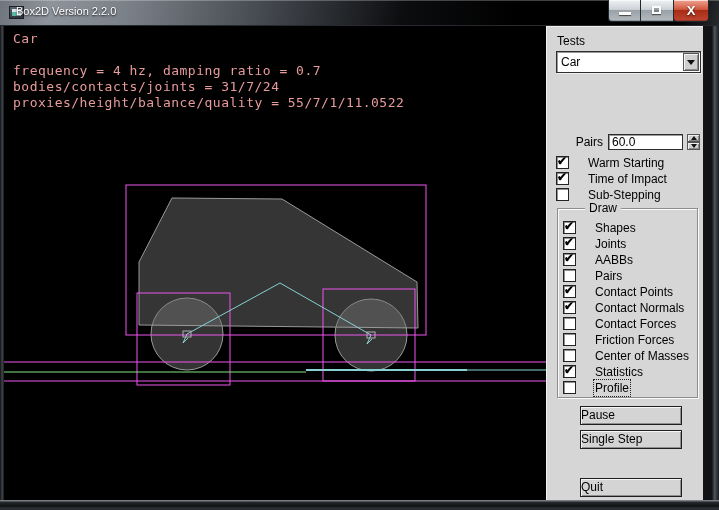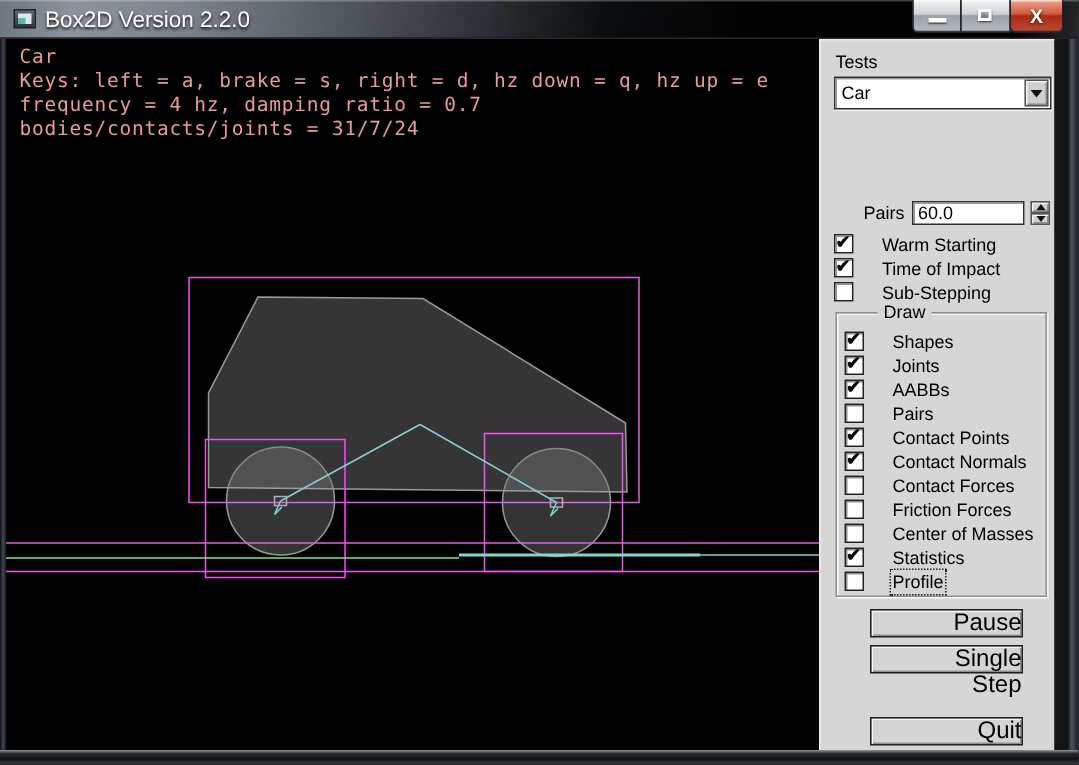--- a/index.html
+++ b/index.html
@@ -8,21 +8,21 @@
 
   
   .titlebar{position:absolute;left:0;top:0;width:719px;height:26px;
     background:linear-gradient(100deg,#6f757d 0%,#8e949c 7%,#7a8088 18%,#41454b 38%,#0c0d0f 56%,#000 72%,#000 94%,#26292d 100%);
     border-bottom:1px solid #26292d;box-sizing:border-box;}
   .titlebar:before{content:"";position:absolute;left:0;top:0;right:0;height:1px;background:rgba(255,255,255,0.25);}
   .app-icon{position:absolute;left:9px;top:6px;width:15px;height:13px;
     background:linear-gradient(#5d6670,#2e343c);border:1px solid #1c2026;box-sizing:border-box;}
   .app-icon i{position:absolute;left:2px;top:2px;width:9px;height:7px;background:#dfe6ea;display:block;}
   .app-icon b{position:absolute;left:2px;top:5px;width:5px;height:4px;background:#57b8a8;display:block;}
-  .title-text{position:absolute;left:30px;top:5px;color:#fff;font-size:15px;
+  .title-text{position:absolute;left:16px;top:5px;color:#fff;font-size:11px;
     text-shadow:0 1px 2px rgba(0,0,0,.9);white-space:nowrap;}
   .winbtn{position:absolute;top:0;height:22px;box-sizing:border-box;border:1px solid #23262b;border-top:none;
     border-radius:0 0 4px 4px;box-shadow:inset 0 1px 0 rgba(255,255,255,.65), inset 0 -1px 0 rgba(0,0,0,.2);}
   .btn-gray{background:linear-gradient(#f0f2f4 0%,#cdd2d7 45%,#9aa1a8 50%,#b4bac0 100%);}
   .btn-min{left:608px;width:33px;border-radius:0 0 0 4px;}
   .btn-max{left:640px;width:34px;border-radius:0;}
   .btn-close{left:673px;width:36px;
     background:linear-gradient(#efa493 0%,#d0573e 45%,#a72d17 50%,#c14awe 100%);
     background:linear-gradient(#efa493 0%,#d0573e 45%,#a72d17 50%,#bf4530 100%);}
   .glyph-min{position:absolute;left:50%;top:12px;width:12px;height:3px;margin-left:-6px;background:#fcfcfc;
@@ -80,21 +80,21 @@
   .cb-row.checked .tick{display:block;}
   .cb-label{position:absolute;left:20px;top:0px;white-space:nowrap;margin-left:12px;}
   .cb-row.focused .cb-label{outline:1px dotted #222;outline-offset:1px;}
 
   .draw-box{position:absolute;left:10px;top:181px;width:141px;height:190px;border:1px solid #8e8e8e;
     box-sizing:border-box;box-shadow:inset 1px 1px 0 #fafafa,1px 1px 0 #fafafa;}
   .draw-legend{position:absolute;left:18px;top:174px;background:#d6d6d6;padding:0 4px;margin-left:20px;}
 
   .pbtn{position:absolute;left:33px;width:102px;height:19px;background:#d4d4d4;border:1px solid #1f1f1f;
     box-sizing:border-box;box-shadow:inset 1px 1px 0 #f6f6f6,inset -1px -1px 0 #909090;
-    text-align:right;line-height:17px;font-size:16px;cursor:default;padding-left:47px;}
+    text-align:left;line-height:17px;font-size:12px;cursor:default;}
 </style>
 </head>
 <body>
 
 <div class="win">
 
   <div class="titlebar">
     <span class="app-icon">
         <i></i>
         <b></b>
@@ -131,23 +131,23 @@
       <line x1="463" y1="344" x2="542" y2="344" stroke="#86d2d2" stroke-width="1"></line>
 
       <polyline points="276,257 183,308" fill="none" stroke="#86d2d2" stroke-width="1"></polyline>
       <polyline points="276,257 367,309" fill="none" stroke="#86d2d2" stroke-width="1"></polyline>
       <polyline points="183,308 179,317 184,312" fill="none" stroke="#86d2d2" stroke-width="1"></polyline>
       <polyline points="367,309 363,318 368,313" fill="none" stroke="#86d2d2" stroke-width="1"></polyline>
       <rect x="179" y="305" width="8" height="6" fill="none" stroke="#b0b0b0" stroke-width="1"></rect>
       <rect x="363" y="306" width="8" height="6" fill="none" stroke="#b0b0b0" stroke-width="1"></rect>
     </svg>
     <div class="info-line" style="top:5px">Car</div>
-    <div class="info-line" style="top:21px">Keys: left = a, brake = s, right = d, hz down = q, hz up = e</div>
     <div class="info-line" style="top:37px">frequency = 4 hz, damping ratio = 0.7</div>
     <div class="info-line" style="top:53px">bodies/contacts/joints = 31/7/24</div>
+    <div class="info-line" style="top:69px">proxies/height/balance/quality = 55/7/1/11.0522</div>
   </div>
 
   <div class="panel">
     <div class="plabel" style="left:10px;top:7px">Tests</div>
 
     <div class="combo">
       <span class="combo-text">Car</span>
       <span class="combo-btn">
           <span class="arrow-down"></span>
         </span>

